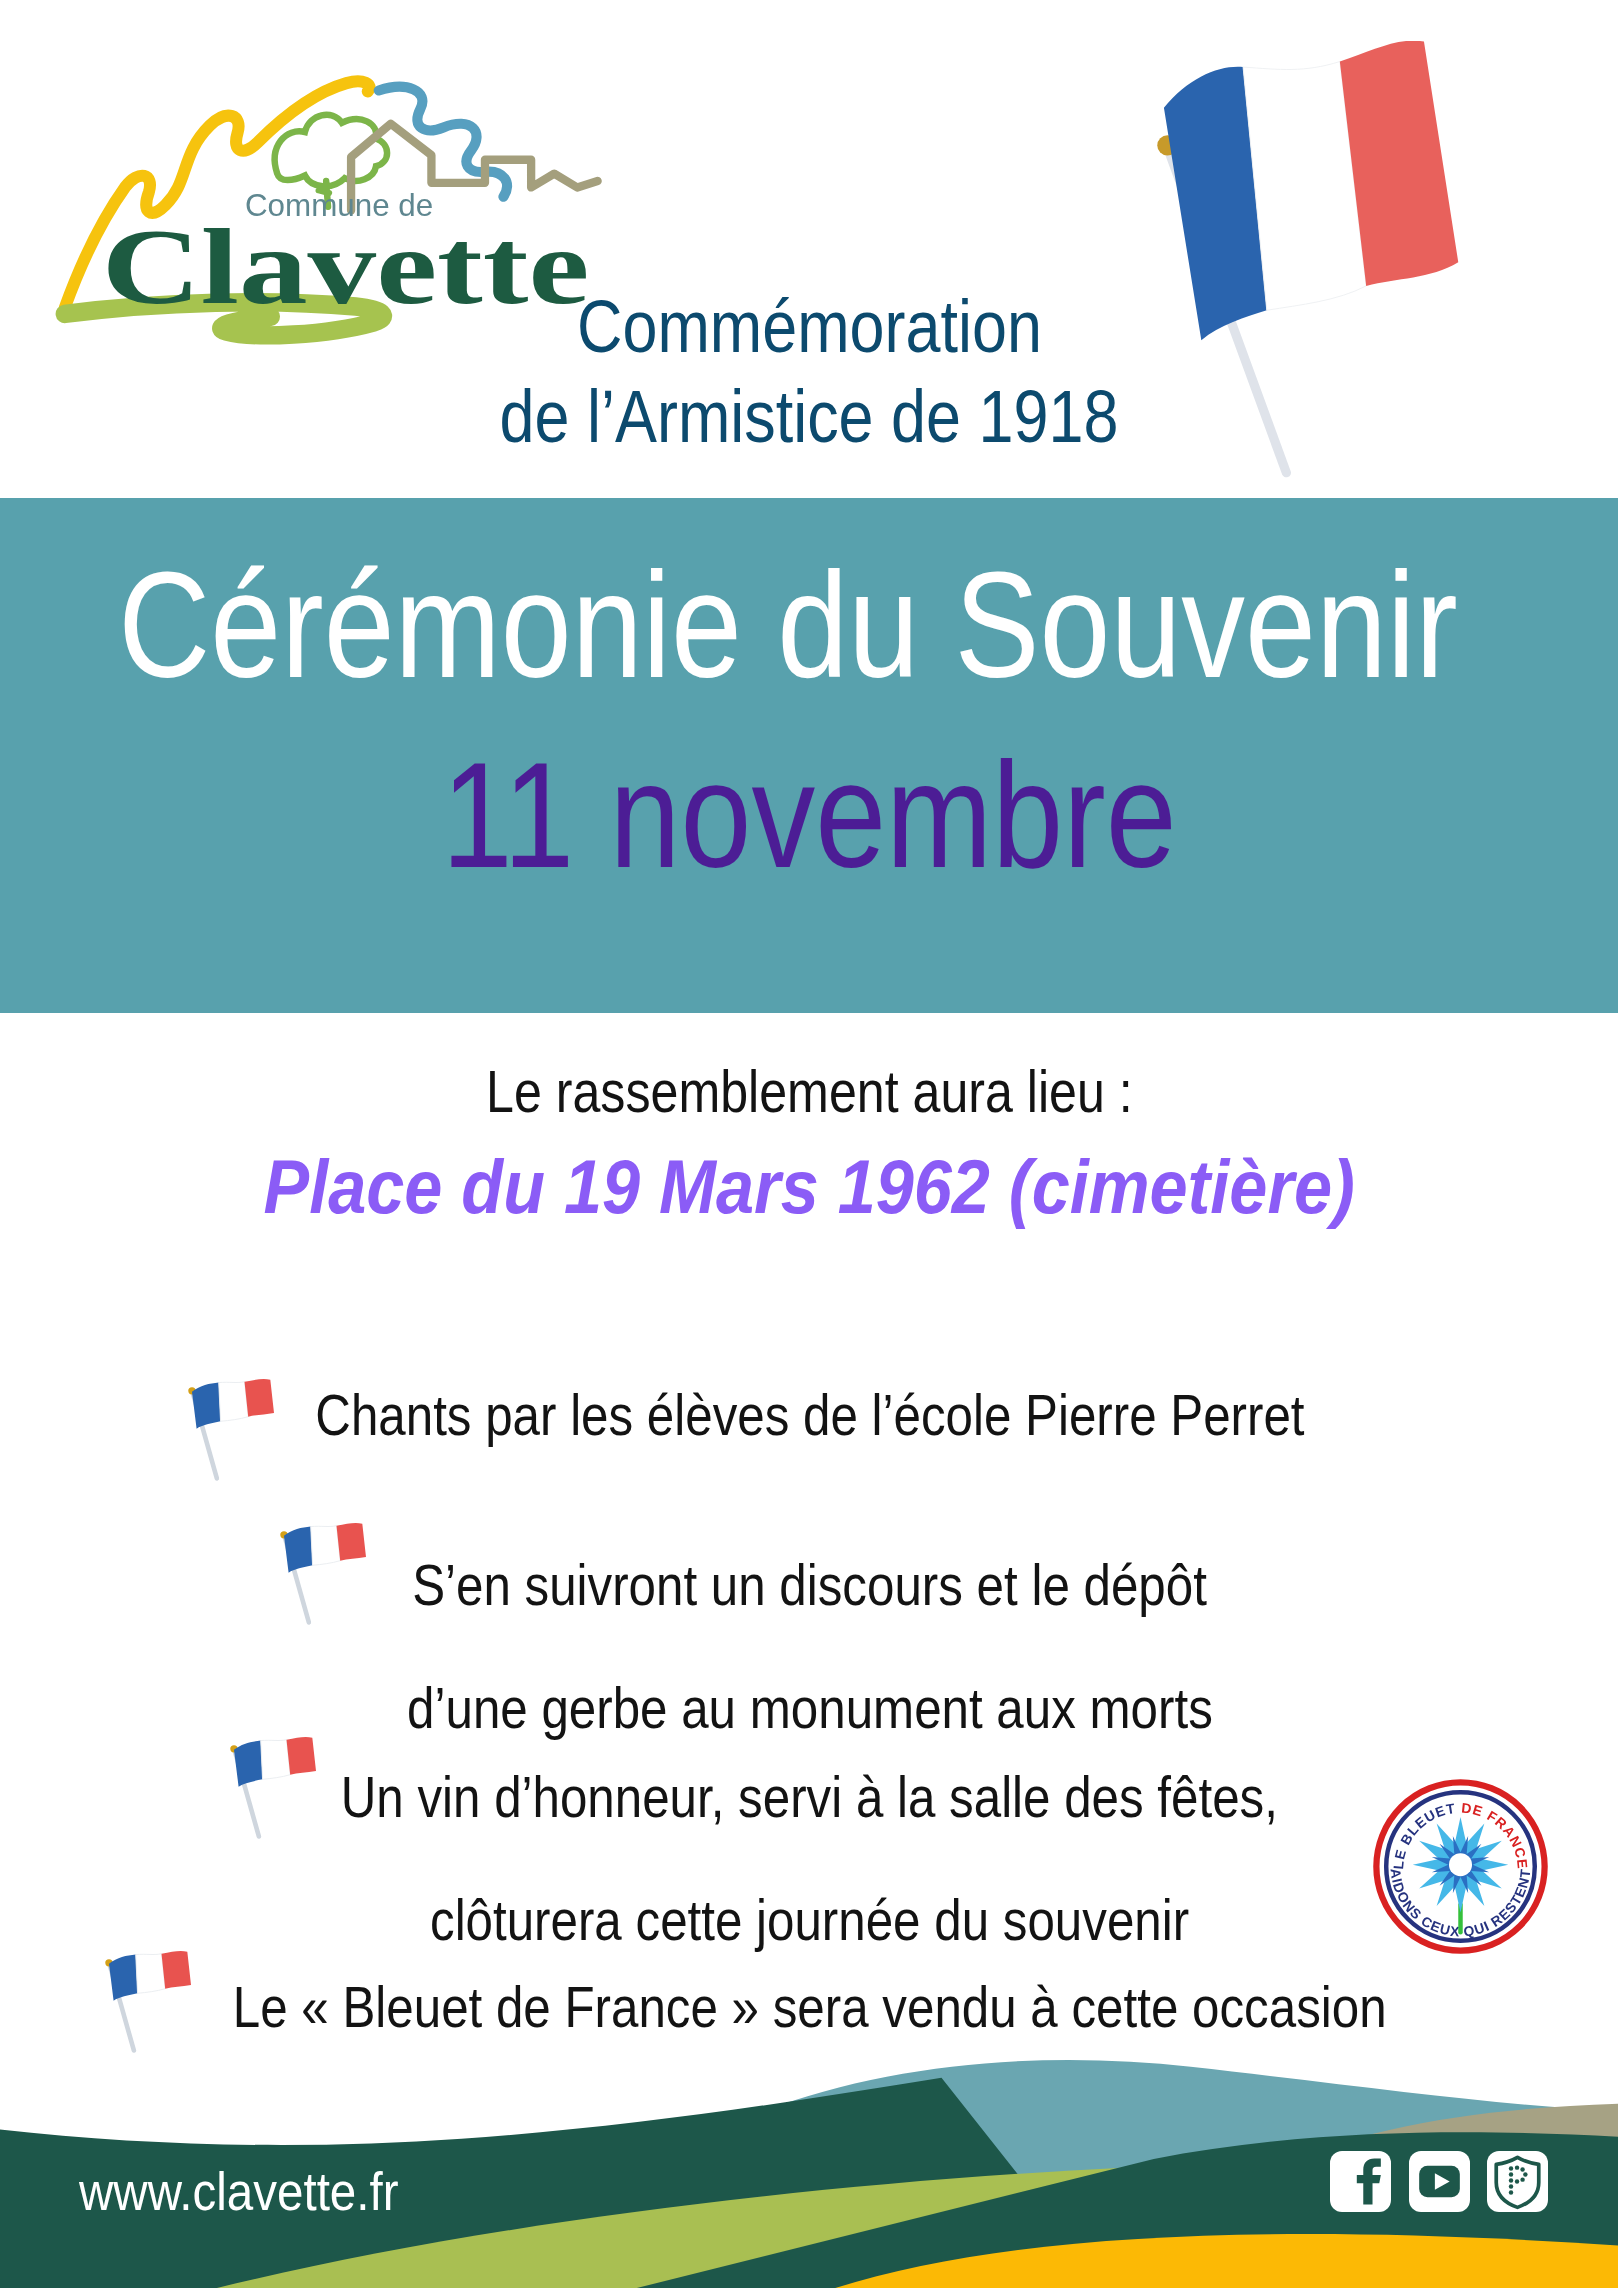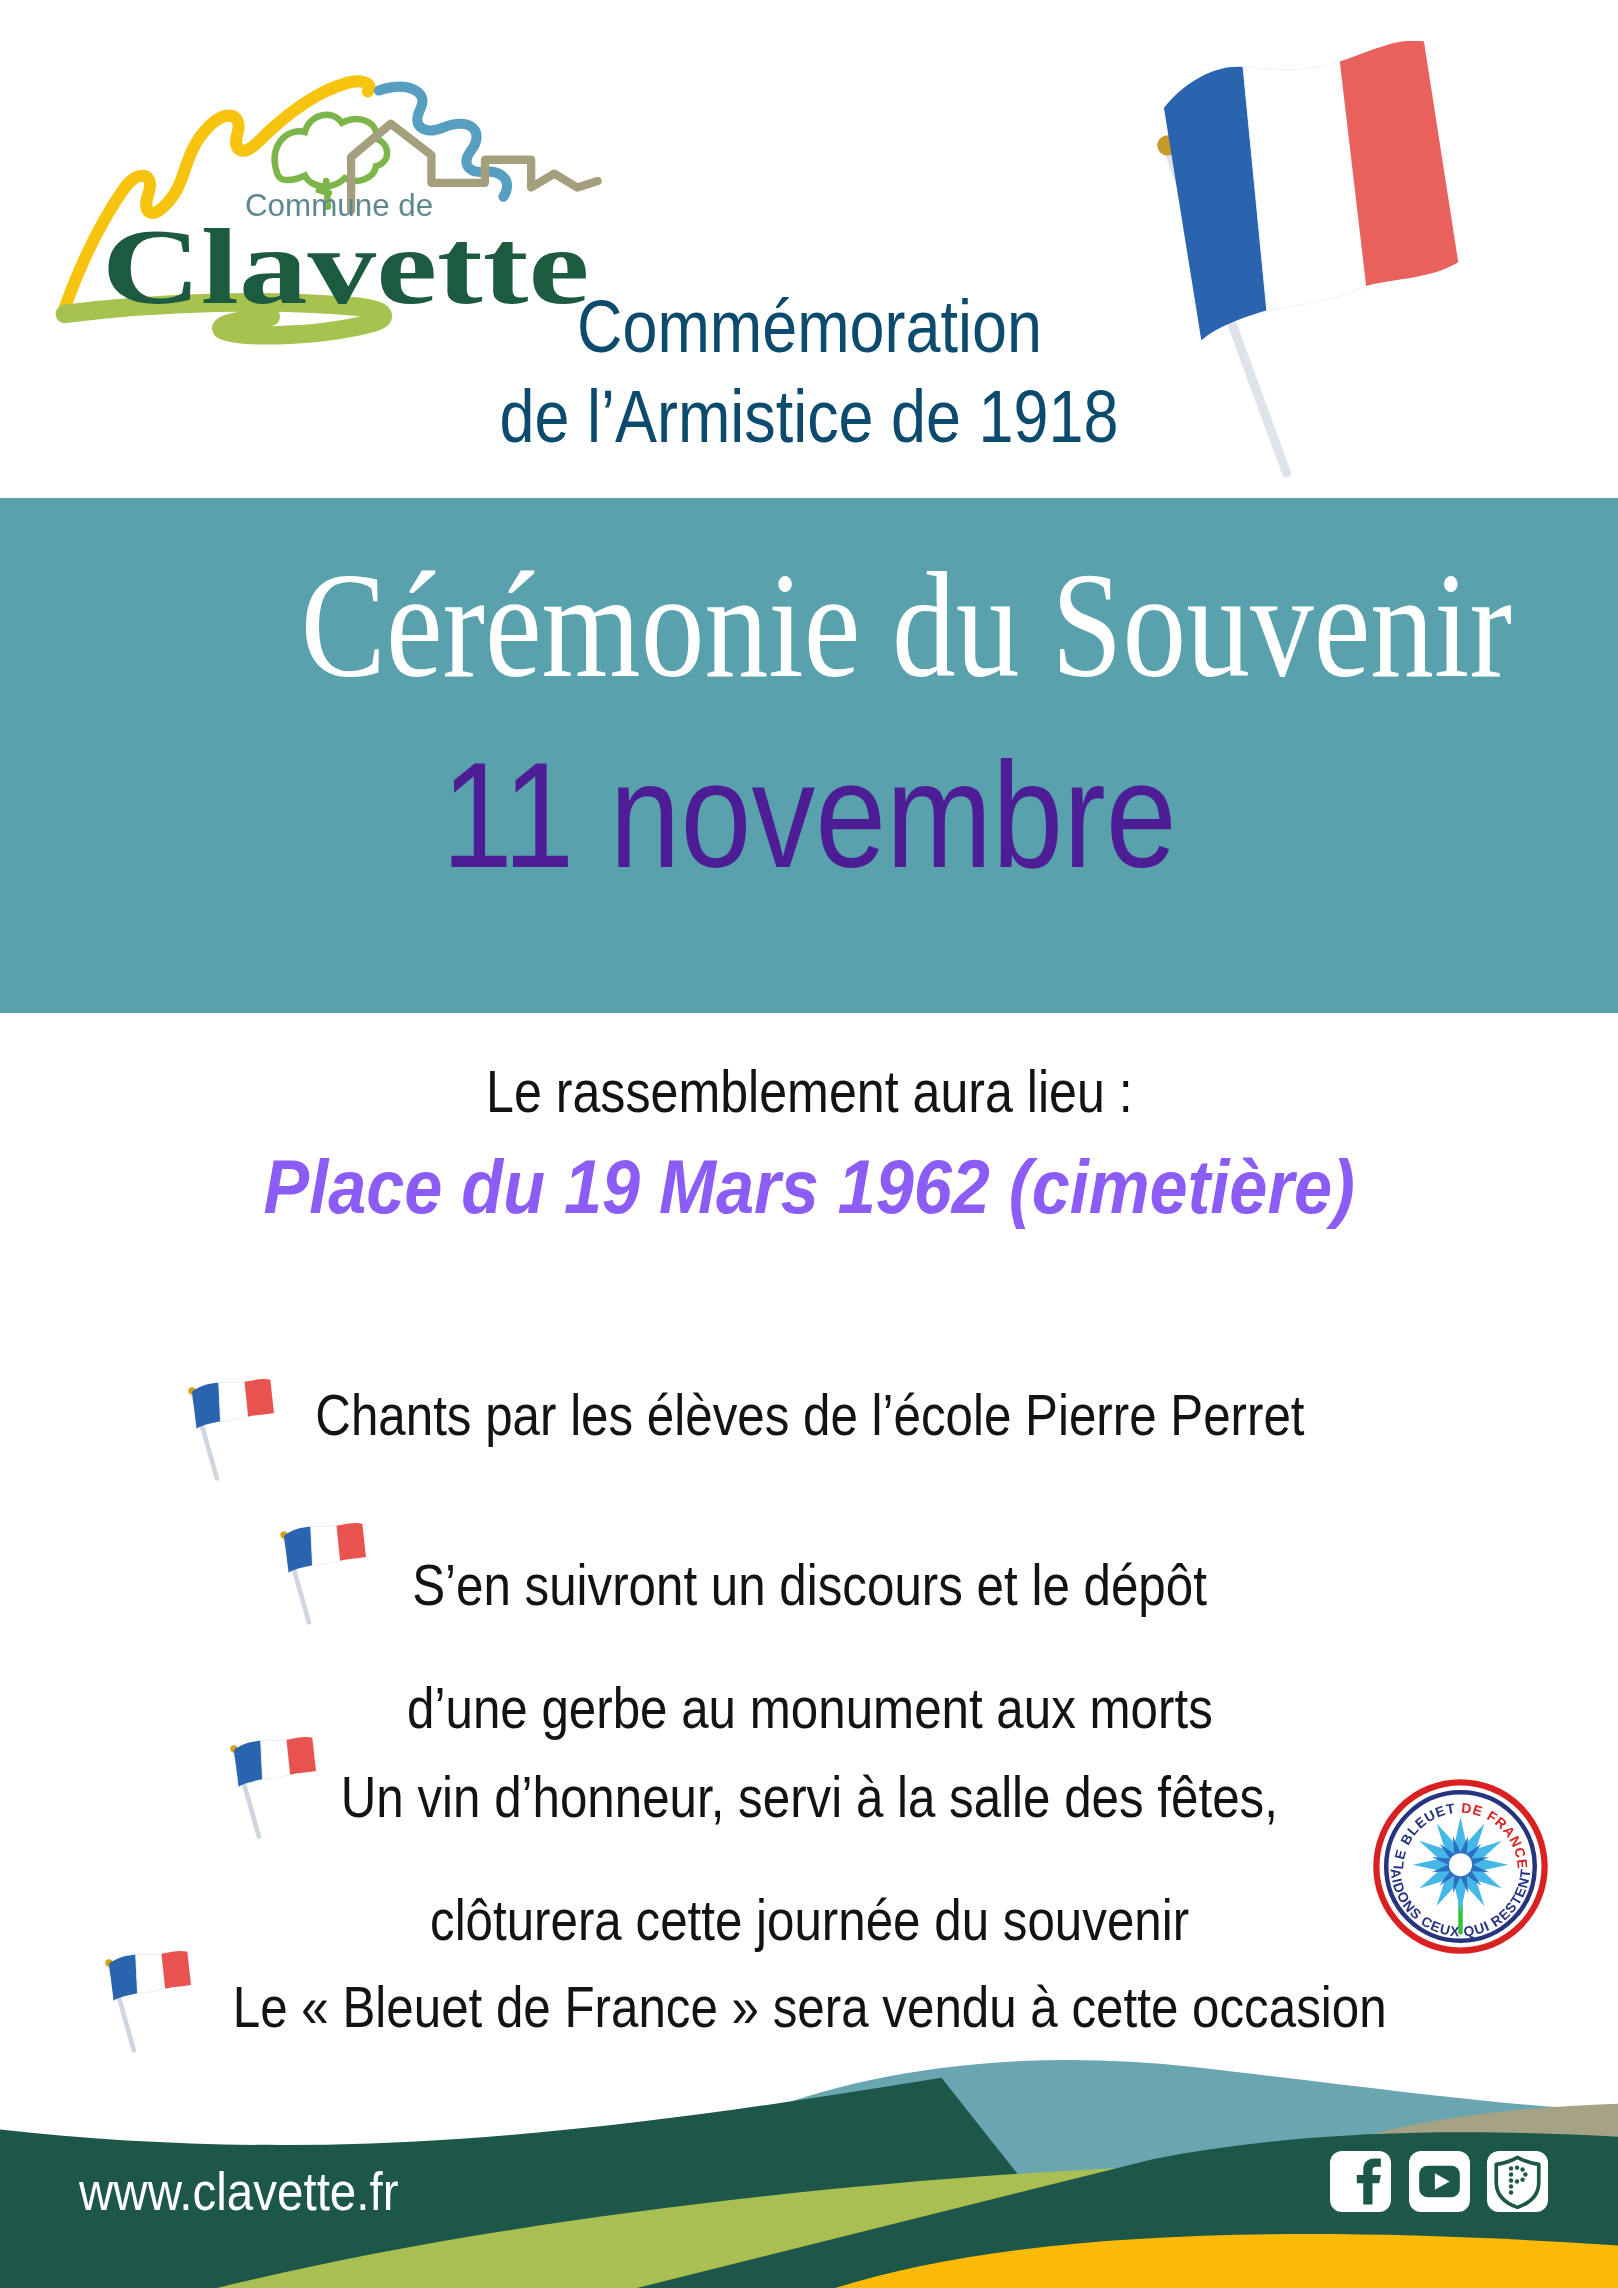--- a/index.html
+++ b/index.html
@@ -6,22 +6,22 @@
   .poster {
     position:relative; width:1619px; height:2289px; margin:0 auto;
     background:#ffffff; overflow:hidden;
     font-family:"Liberation Sans", sans-serif;
   }
   .line { position:absolute; left:0; width:100%; text-align:center; white-space:nowrap; }
   .cond { display:inline-block; transform:scaleX(0.85); transform-origin:50% 50%; }
   .header-text { position:absolute; top:282px; left:0; width:100%; text-align:center;
     font-size:74px; line-height:90px; color:#0c4a6e; }
   .banner { position:absolute; top:498px; left:0; width:100%; height:515px; background:#58a1ad; }
-  .banner .t1 { position:absolute; top:41px;  left:0; width:100%; text-align:right;
-    font-size:150px; color:#ffffff; white-space:nowrap;font-family:Liberation Serif, serif; }
+  .banner .t1 { position:absolute; top:41px;  left:0; width:100%; text-align:left;
+    font-size:150px; color:#ffffff; white-space:nowrap; }
   .banner .t2 { position:absolute; top:231px; left:0; width:100%; text-align:center;
     font-size:150px; color:#4c1d95; white-space:nowrap; }
   .intro   { top:1058px; font-size:59px; color:#131313; }
   .place   { top:1143px; font-size:76px; color:#8b5cf6; font-style:italic; font-weight:bold; }
   .timetxt { top:1270px; font-size:76px; color:#579fad; font-style:italic; font-weight:bold; }
   .b-line  { font-size:58px; color:#131313; }
   .bt1  { top:1381px; }
   .bt2a { top:1551px; } .bt2b { top:1674px; }
   .bt3a { top:1763px; } .bt3b { top:1886px; }
   .bt4  { top:1973px; }

